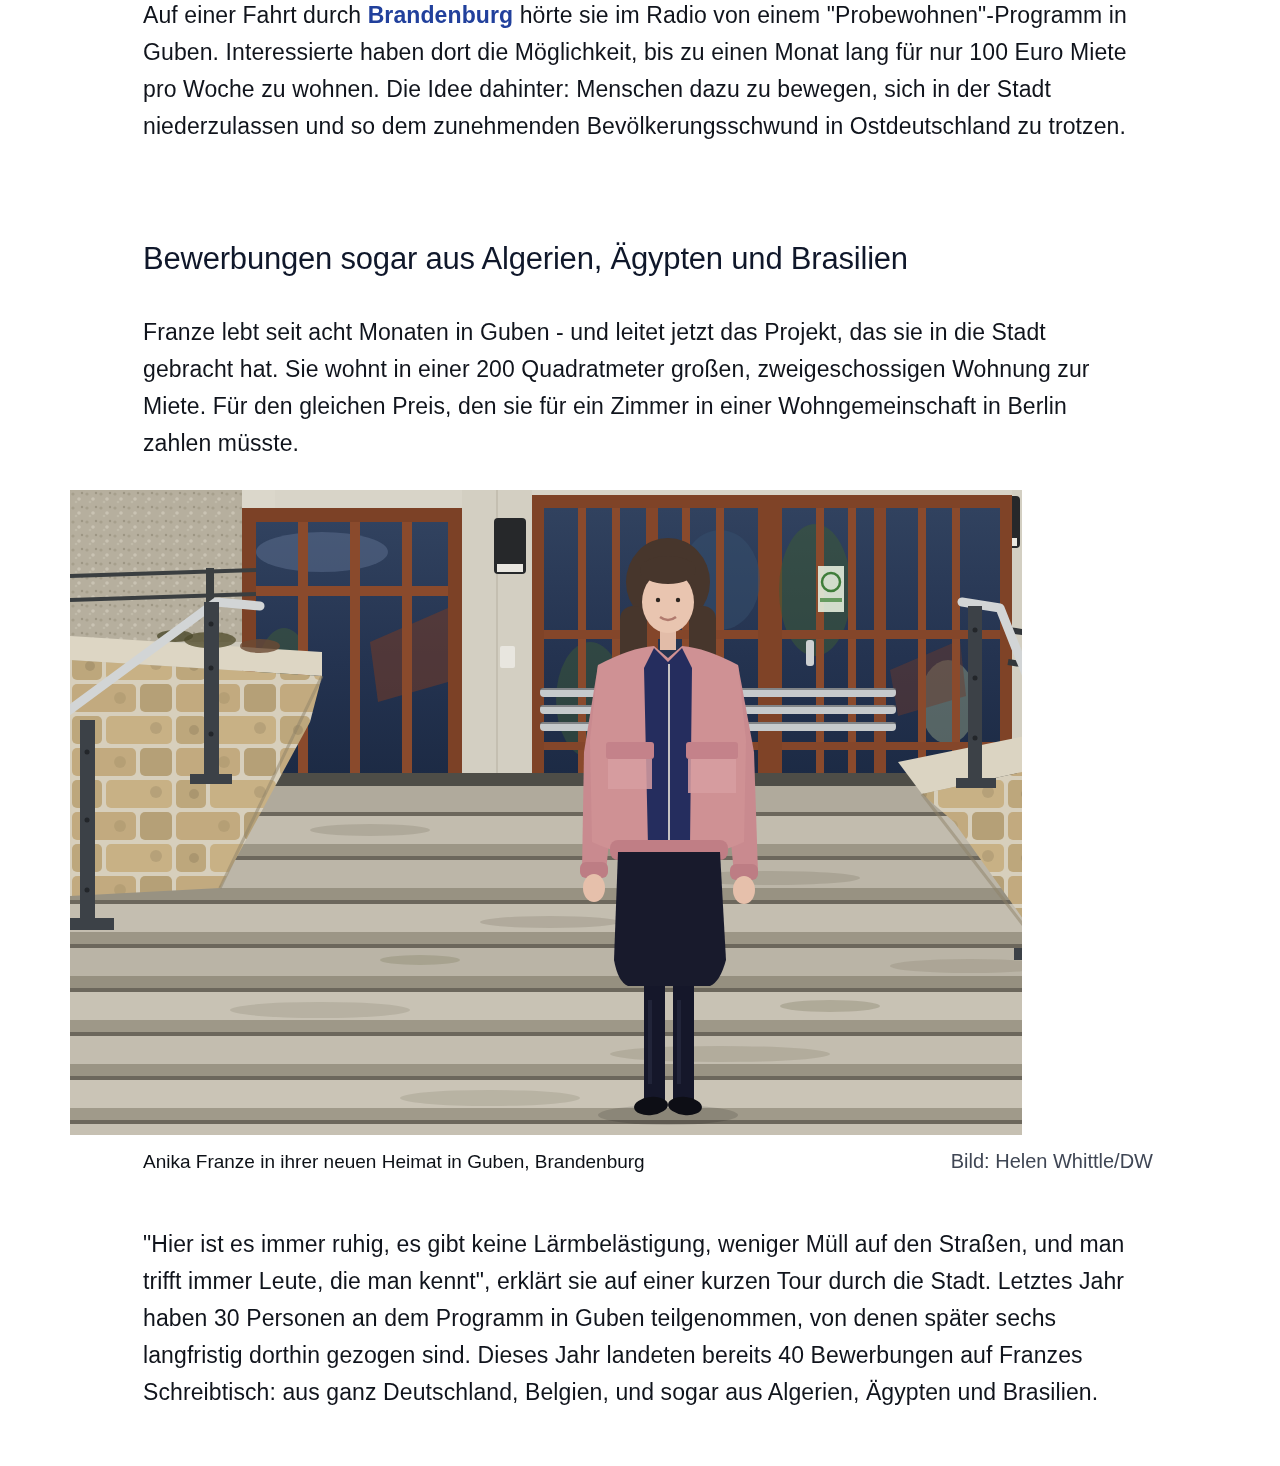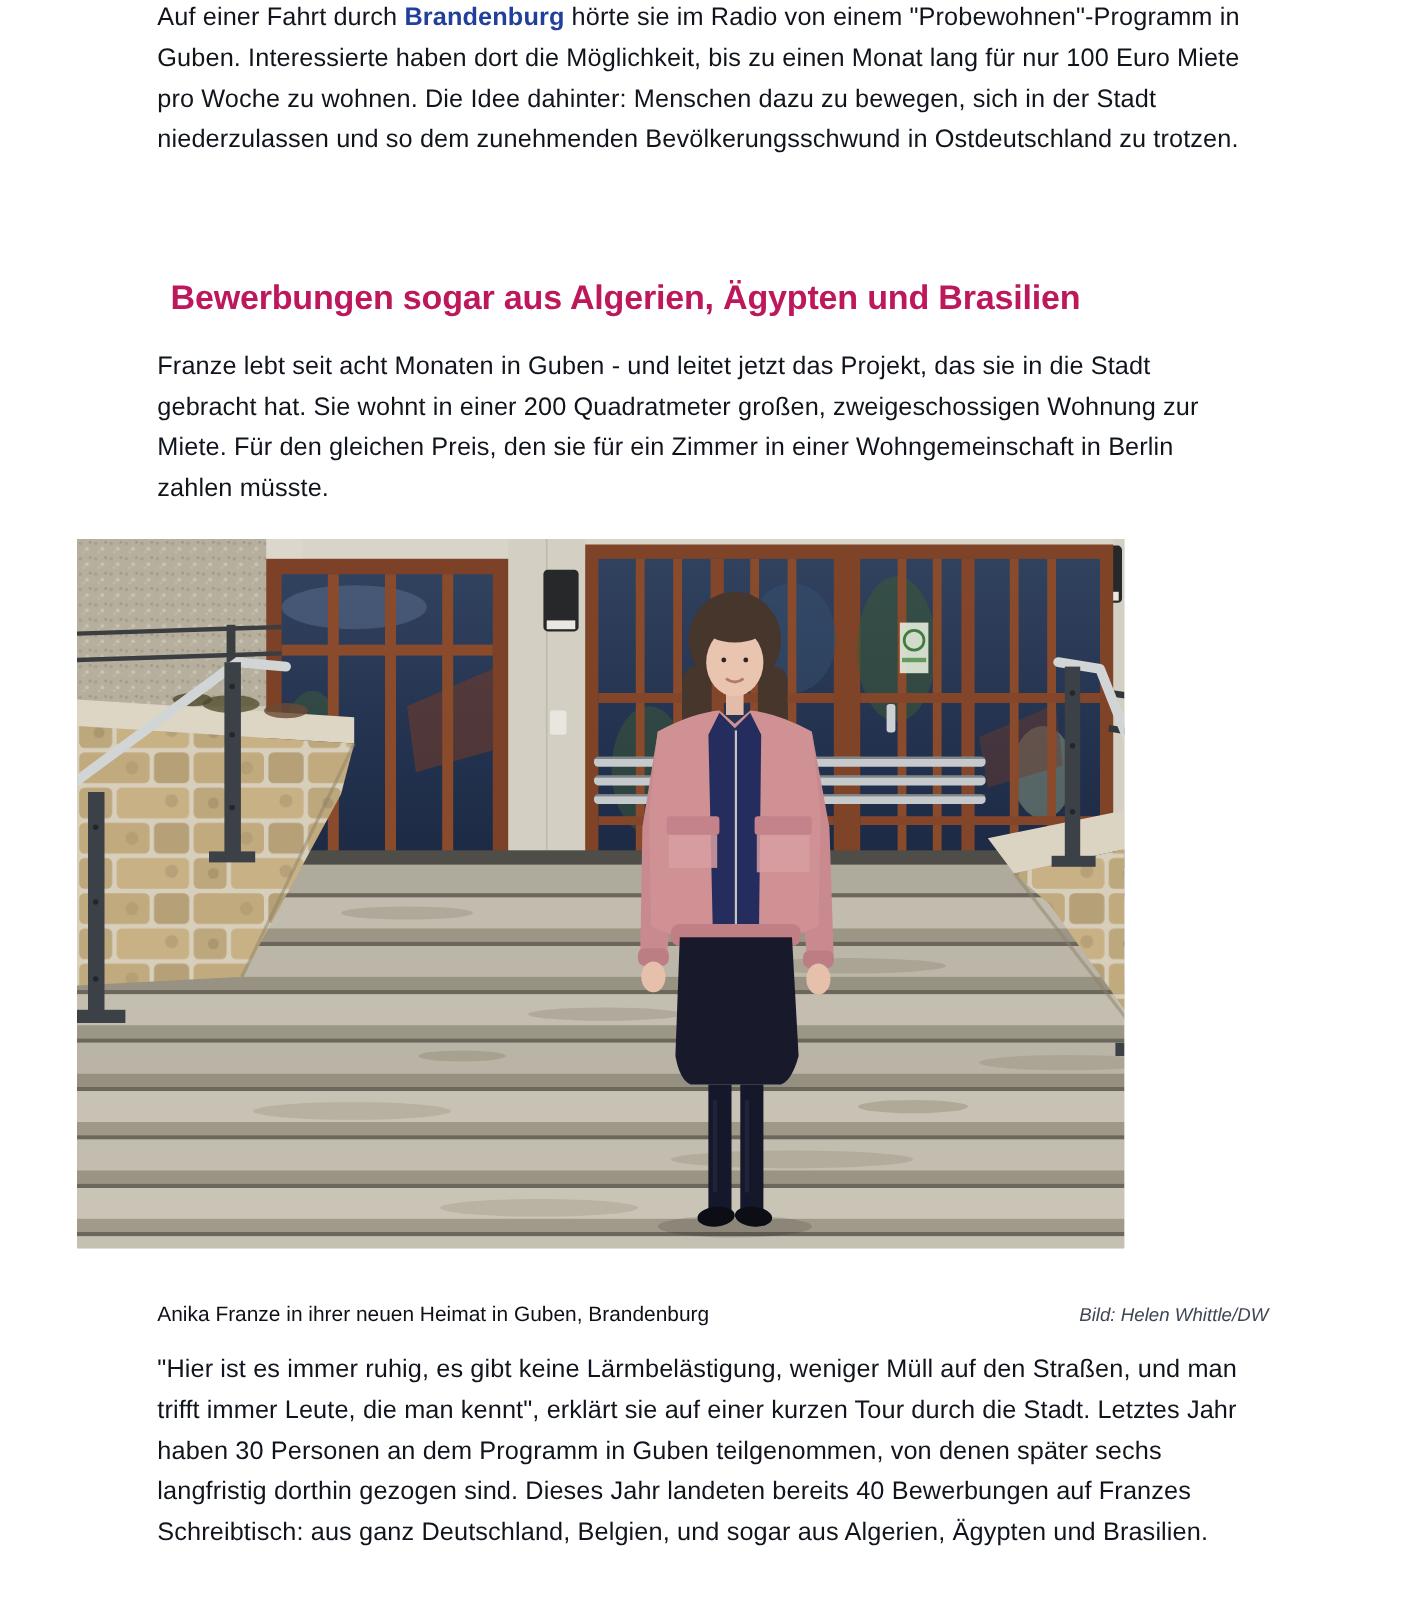--- a/index.html
+++ b/index.html
@@ -7,41 +7,41 @@
     position:relative;width:1280px;height:1466px;background:#ffffff;
     overflow:hidden;font-family:"Liberation Sans","DejaVu Sans",sans-serif;
   }
   .body-par{
     position:absolute;left:143px;width:998px;
     font-size:23px;line-height:37px;color:#10141c;letter-spacing:0.1px;
     margin:0;
   }
   #intro-paragraph{top:-3px;}
   #section-heading{
-    position:absolute;left:143px;top:239px;width:1000px;margin:12px;
-    font-size:31px;line-height:40px;font-weight:bold;color:#be185d;
+    position:absolute;left:143px;top:239px;width:1000px;margin:0;
+    font-size:31px;line-height:40px;font-weight:normal;color:#0f172a;
     letter-spacing:-0.2px;
   }
   #apartment-paragraph{top:314px;}
   #quote-paragraph{top:1226px;}
   a.inline-link{
     color:#21409c;font-weight:bold;
     text-decoration-thickness:2px;text-underline-offset:4px;cursor:pointer;
   }
   figure#article-figure{
     position:absolute;left:70px;top:490px;width:952px;height:645px;margin:0;
     overflow:hidden;background:#cdc9bc;
   }
   #caption-row{
     position:absolute;left:70px;top:1148px;width:1141px;
     display:flex;justify-content:space-between;align-items:baseline;
     box-sizing:border-box;padding-left:73px;padding-right:58px;gap:31px;
   }
   #photo-caption{font-size:19px;color:#0d1117;line-height:26px;}
-  #photo-credit{font-size:17px;font-style:italic;color:#3f4654;line-height:26px;margin-top:35px;}
+  #photo-credit{font-size:20px;color:#3f4654;line-height:26px;}
 </style>
 </head>
 <body>
 
 <div id="page">
 
   <p class="body-par" id="intro-paragraph"><span>Auf einer Fahrt durch </span><a class="inline-link">Brandenburg</a><span> hörte sie im Radio von einem "Probewohnen"-Programm in Guben. Interessierte haben dort die Möglichkeit, bis zu einen Monat lang für nur 100 Euro Miete pro Woche zu wohnen. Die Idee dahinter: Menschen dazu zu bewegen, sich in der Stadt niederzulassen und so dem zunehmenden Bevölkerungsschwund in Ostdeutschland zu trotzen.</span></p>
 
   <h2 id="section-heading">Bewerbungen sogar aus Algerien, Ägypten und Brasilien</h2>
 

